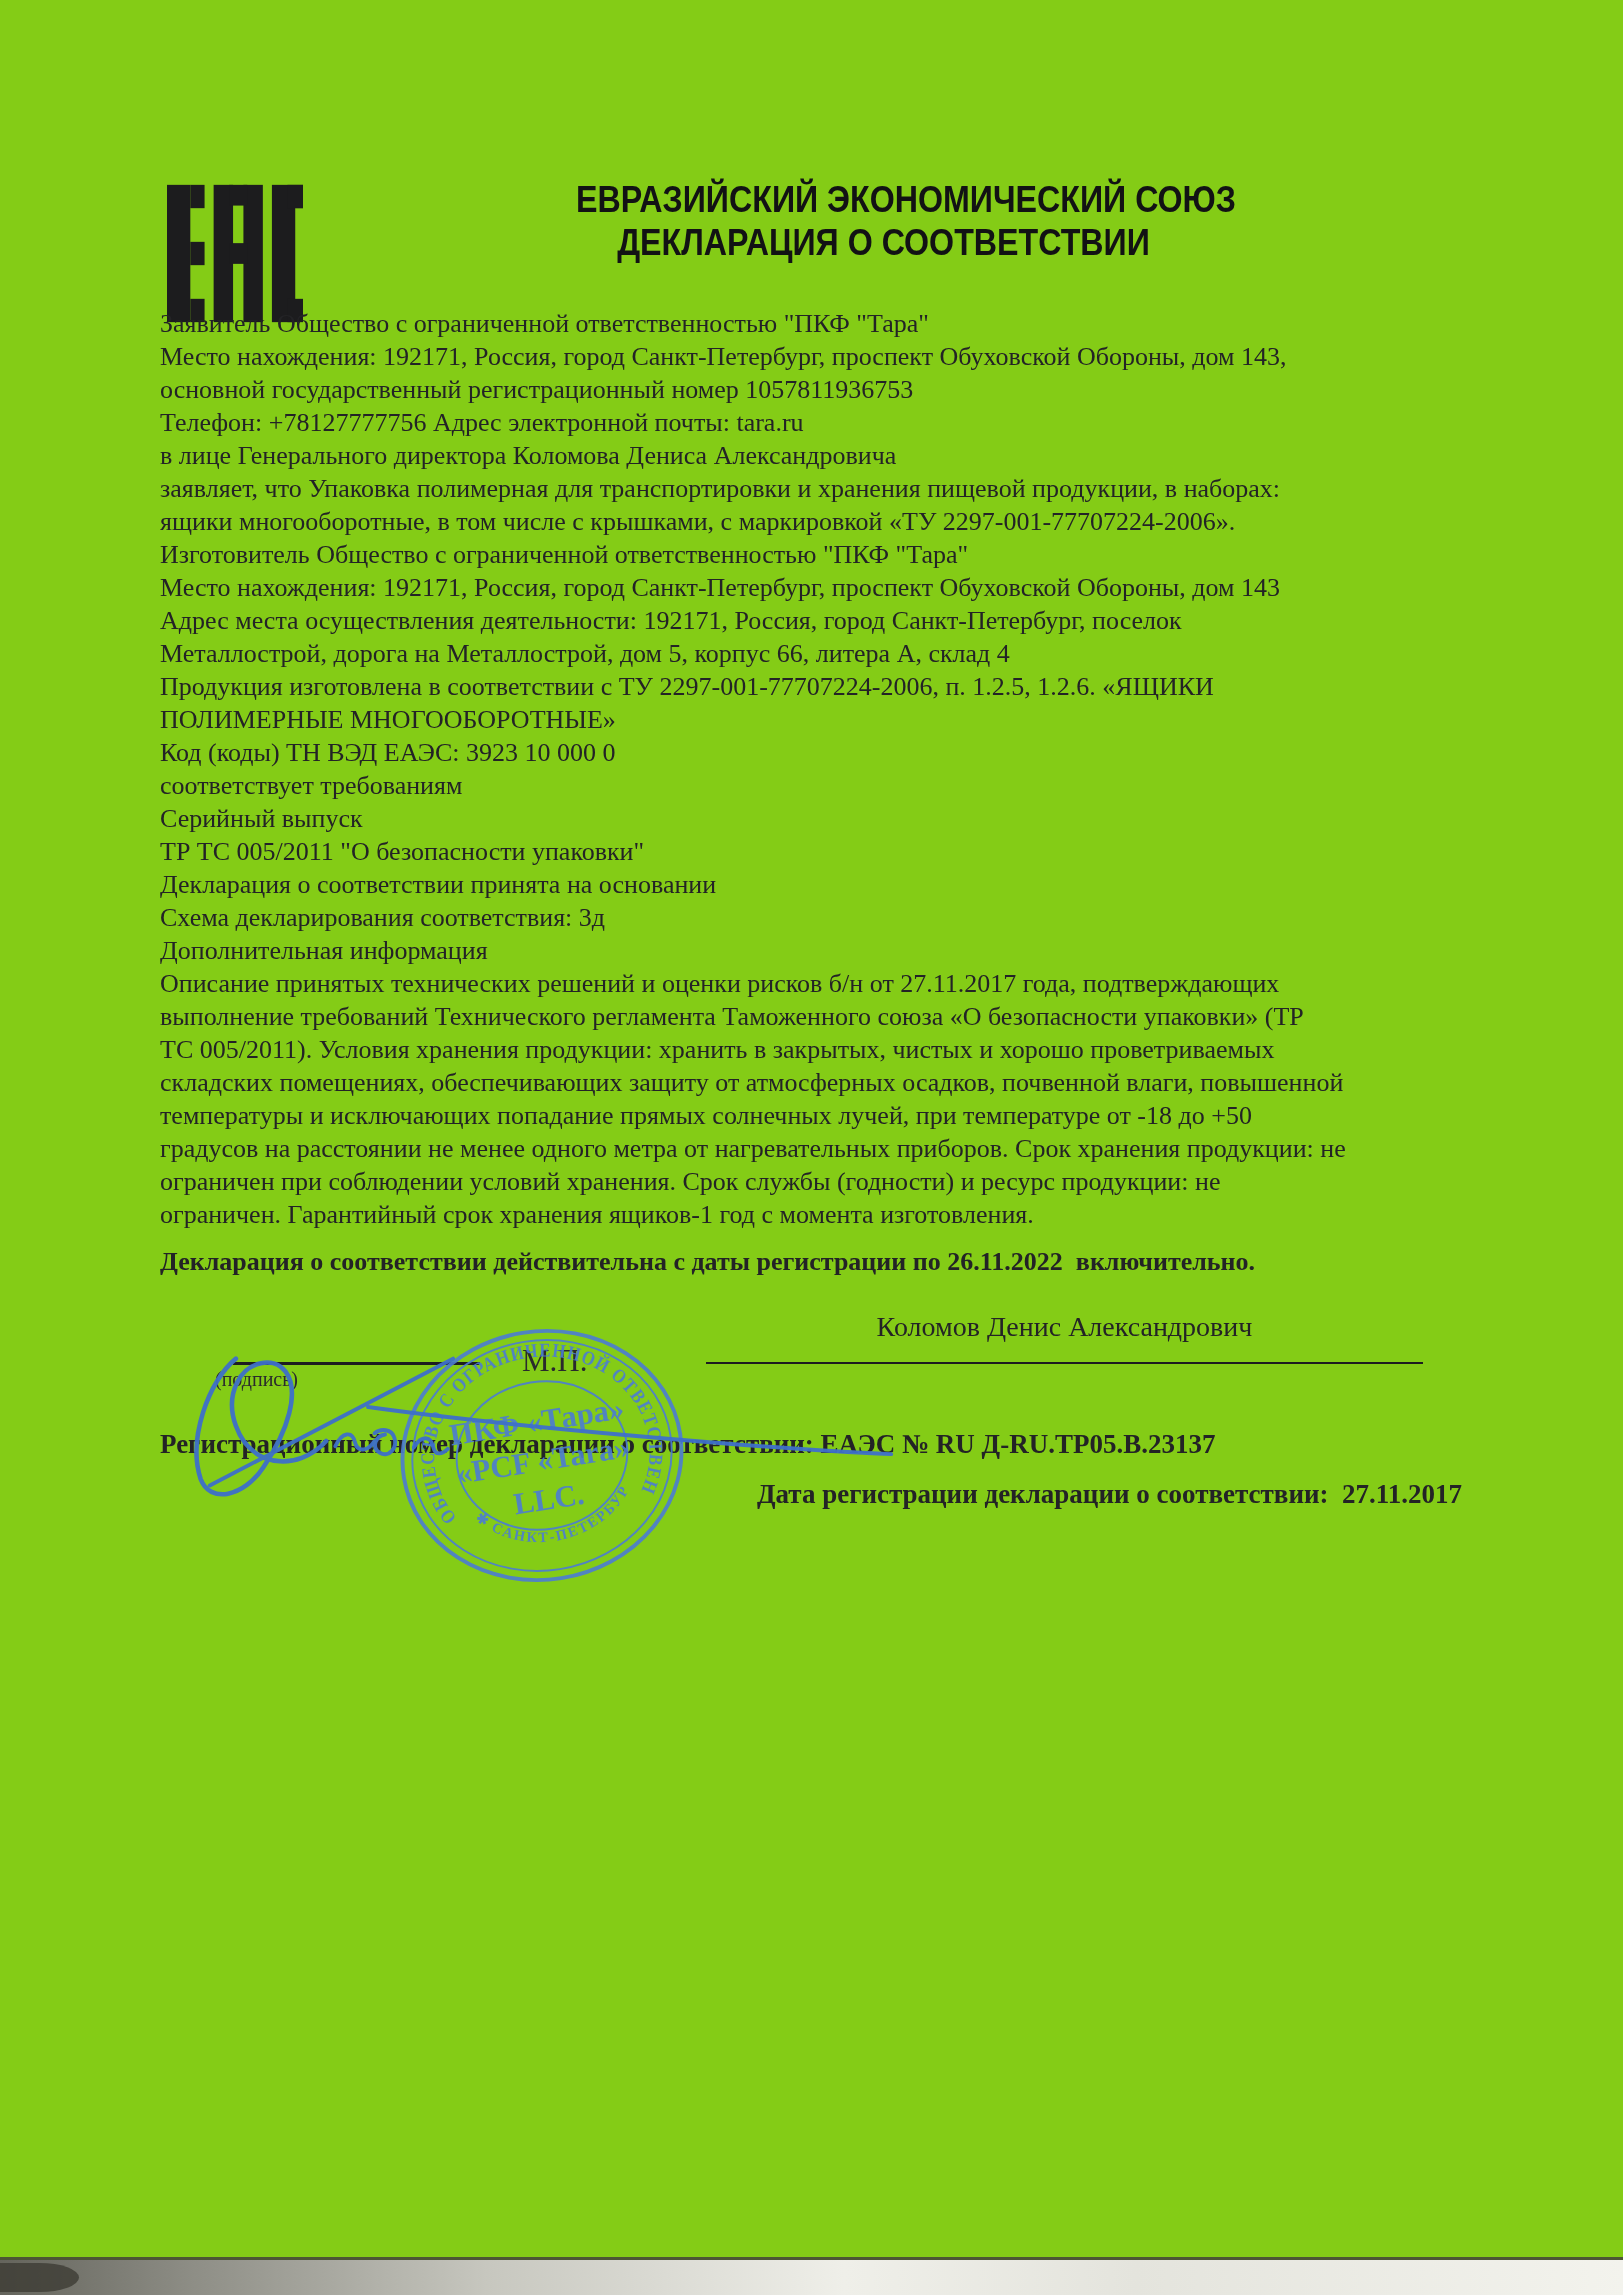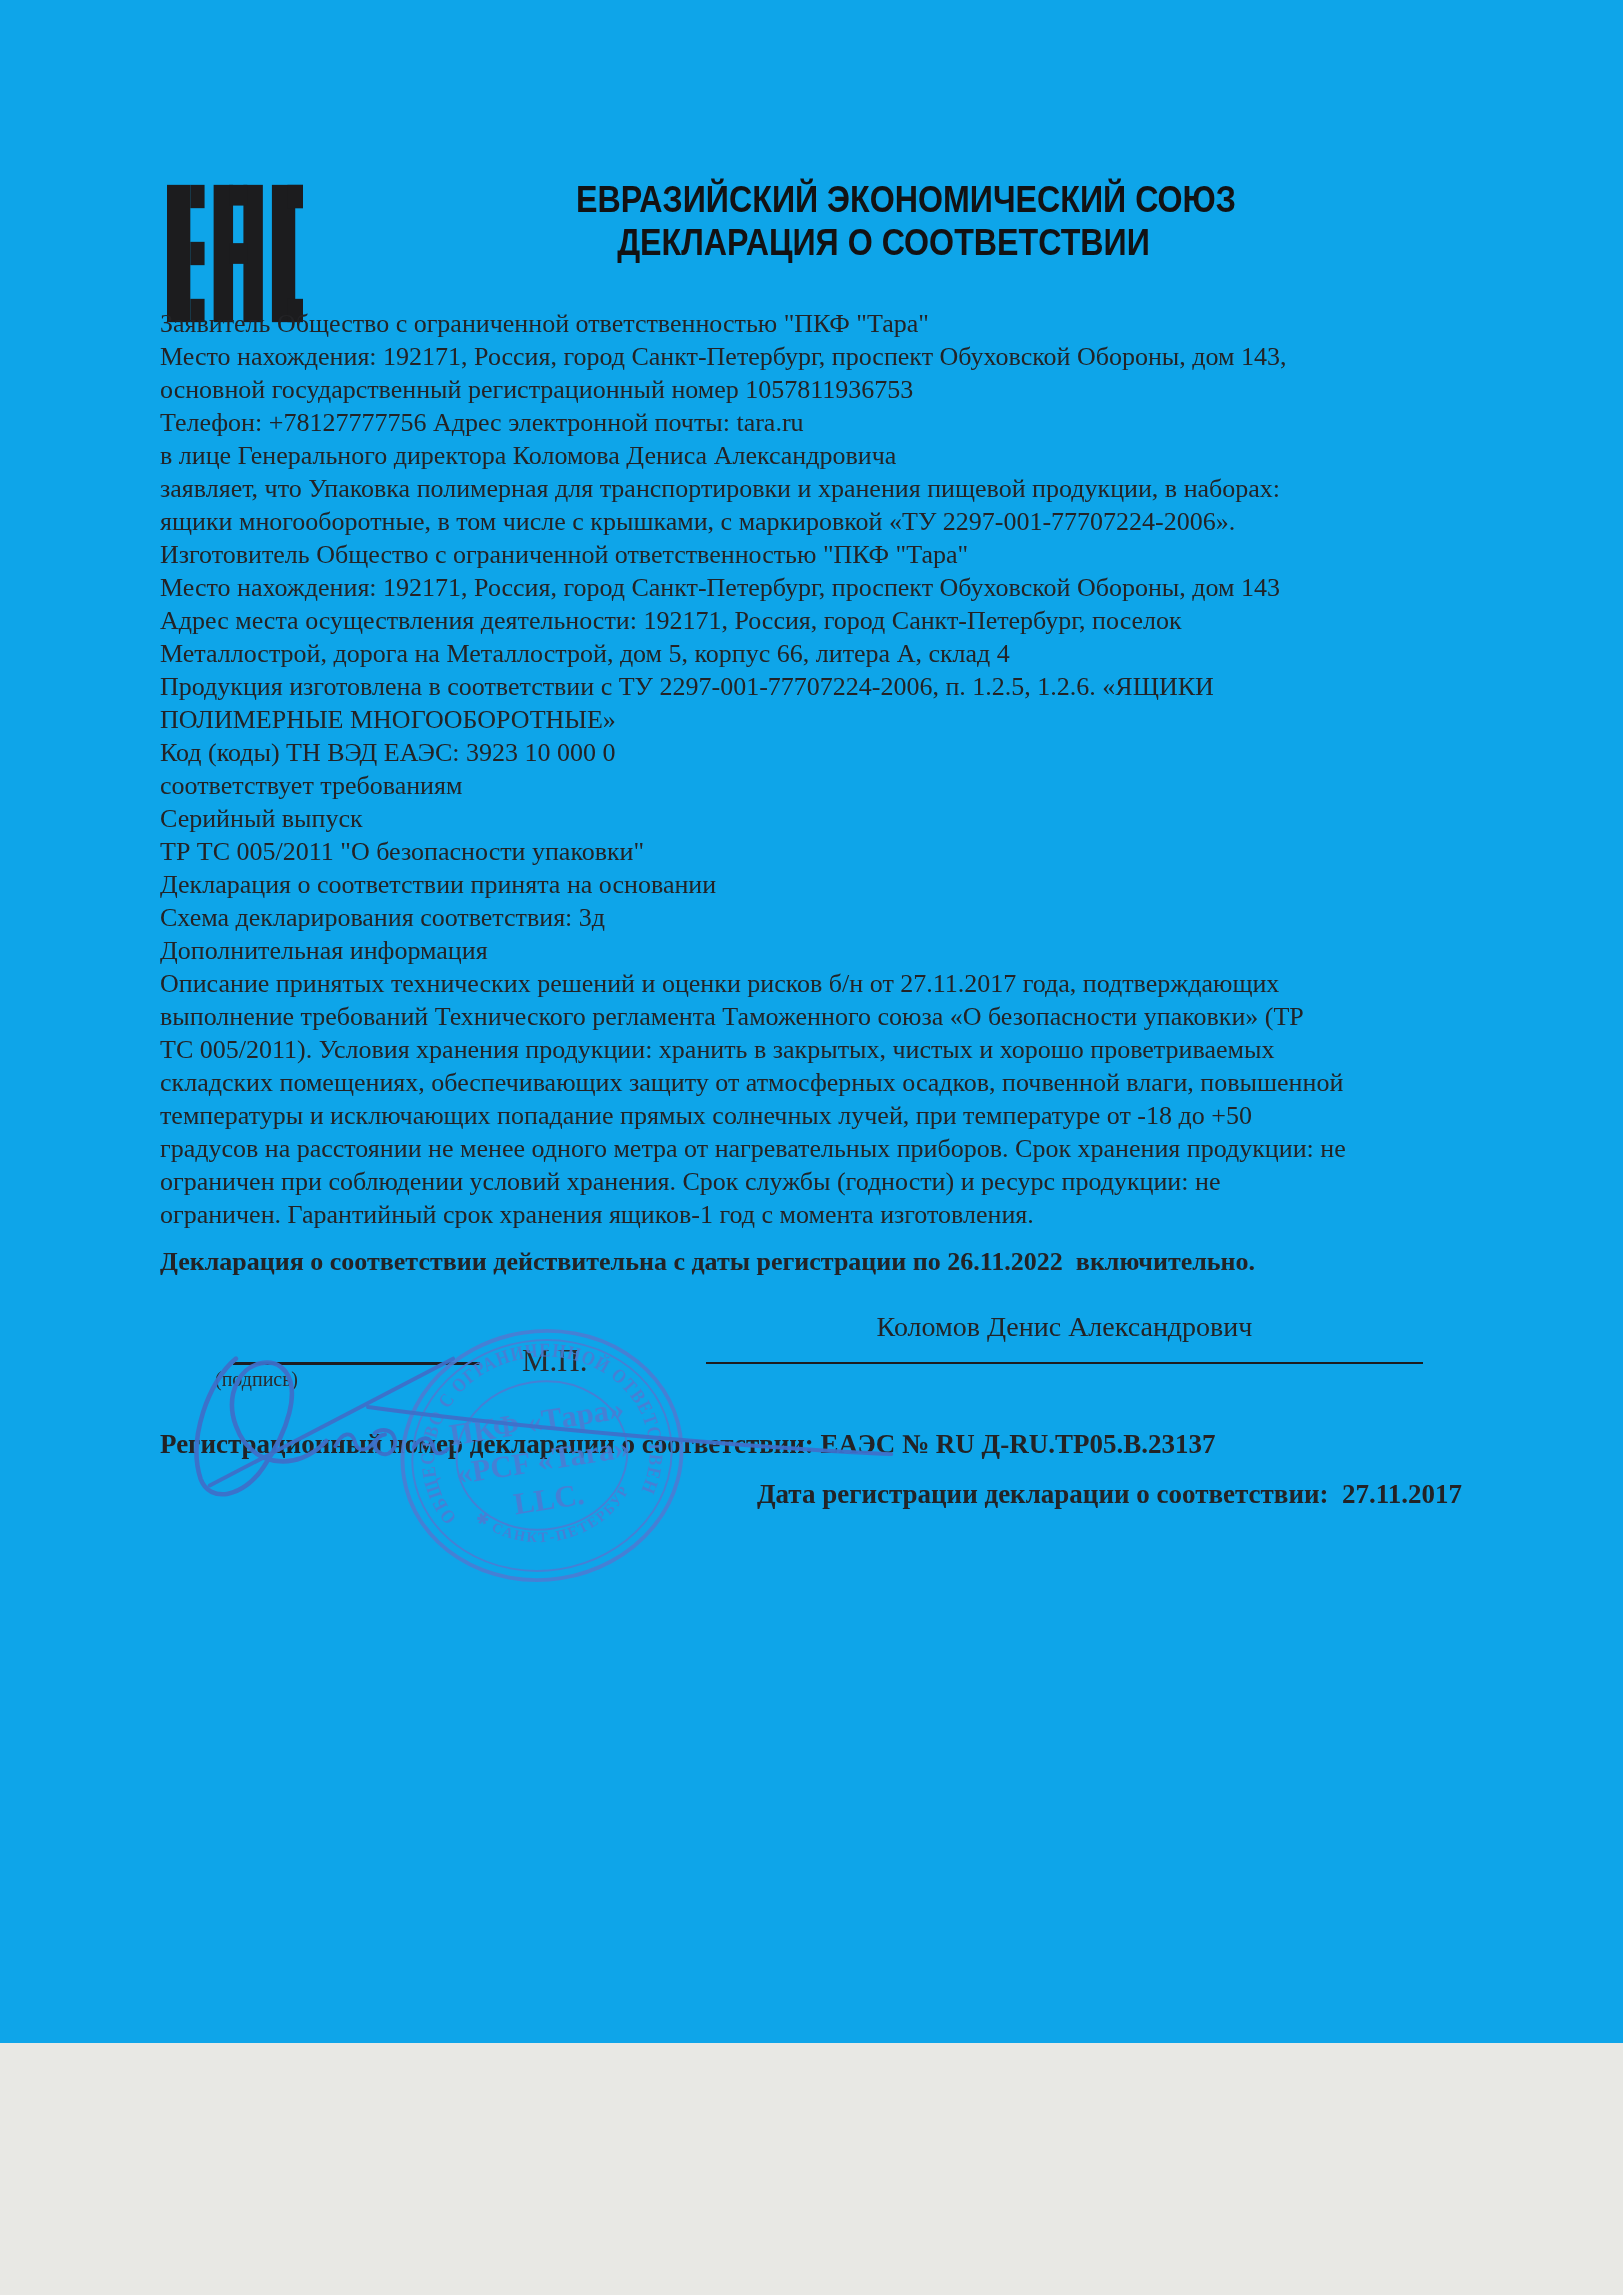--- a/index.html
+++ b/index.html
@@ -1,18 +1,18 @@
 <!DOCTYPE html>
 <html style="font-size:10.5px"><head>
 <meta charset="utf-8">
 <style>
   html,body{margin:0;padding:0;background:#e8e8e4;}
   .page{
-    position:relative; width:1623px; height:2043px;
-    background:#0ea5e9; overflow:hidden;
+    position:relative; width:1623px; height:2295px;
+    background:#84cc16; overflow:hidden;
     font-family:"Liberation Serif", serif; color:#232326;
   }
   
   .eac-logo{position:absolute; left:167px; top:184px; width:136px; height:139px;}
   
   .title{position:absolute; left:530px; top:178px; width:707px; text-align:center;
     font-family:"Liberation Sans", sans-serif; font-weight:bold; color:#121214;}
   .title .tline{display:block; font-size:37px; line-height:43px;
     transform:scaleX(0.87); transform-origin:50% 50%; letter-spacing:0px; white-space:nowrap;}
   

